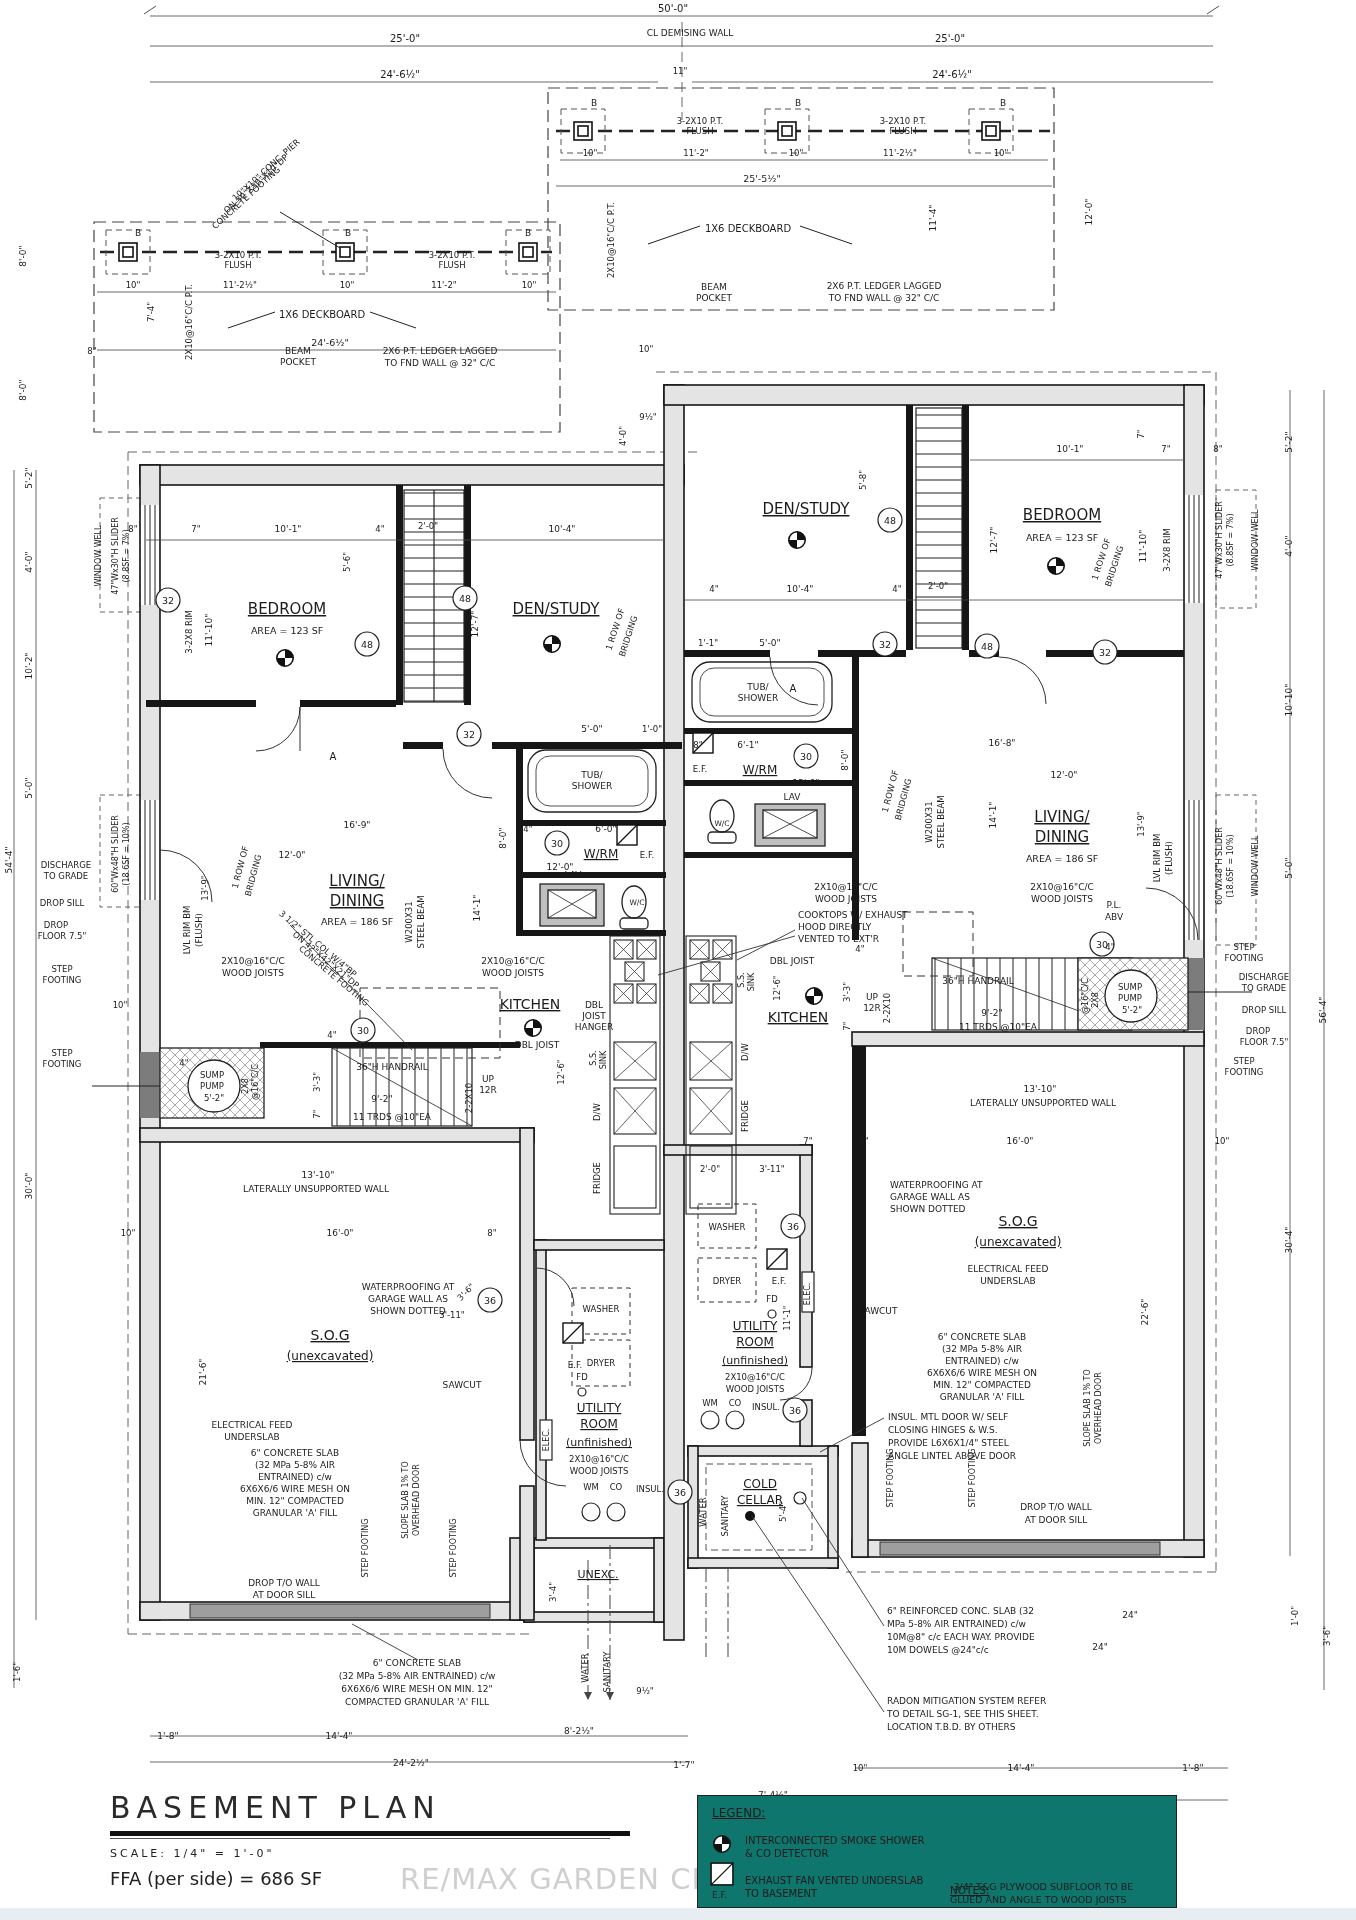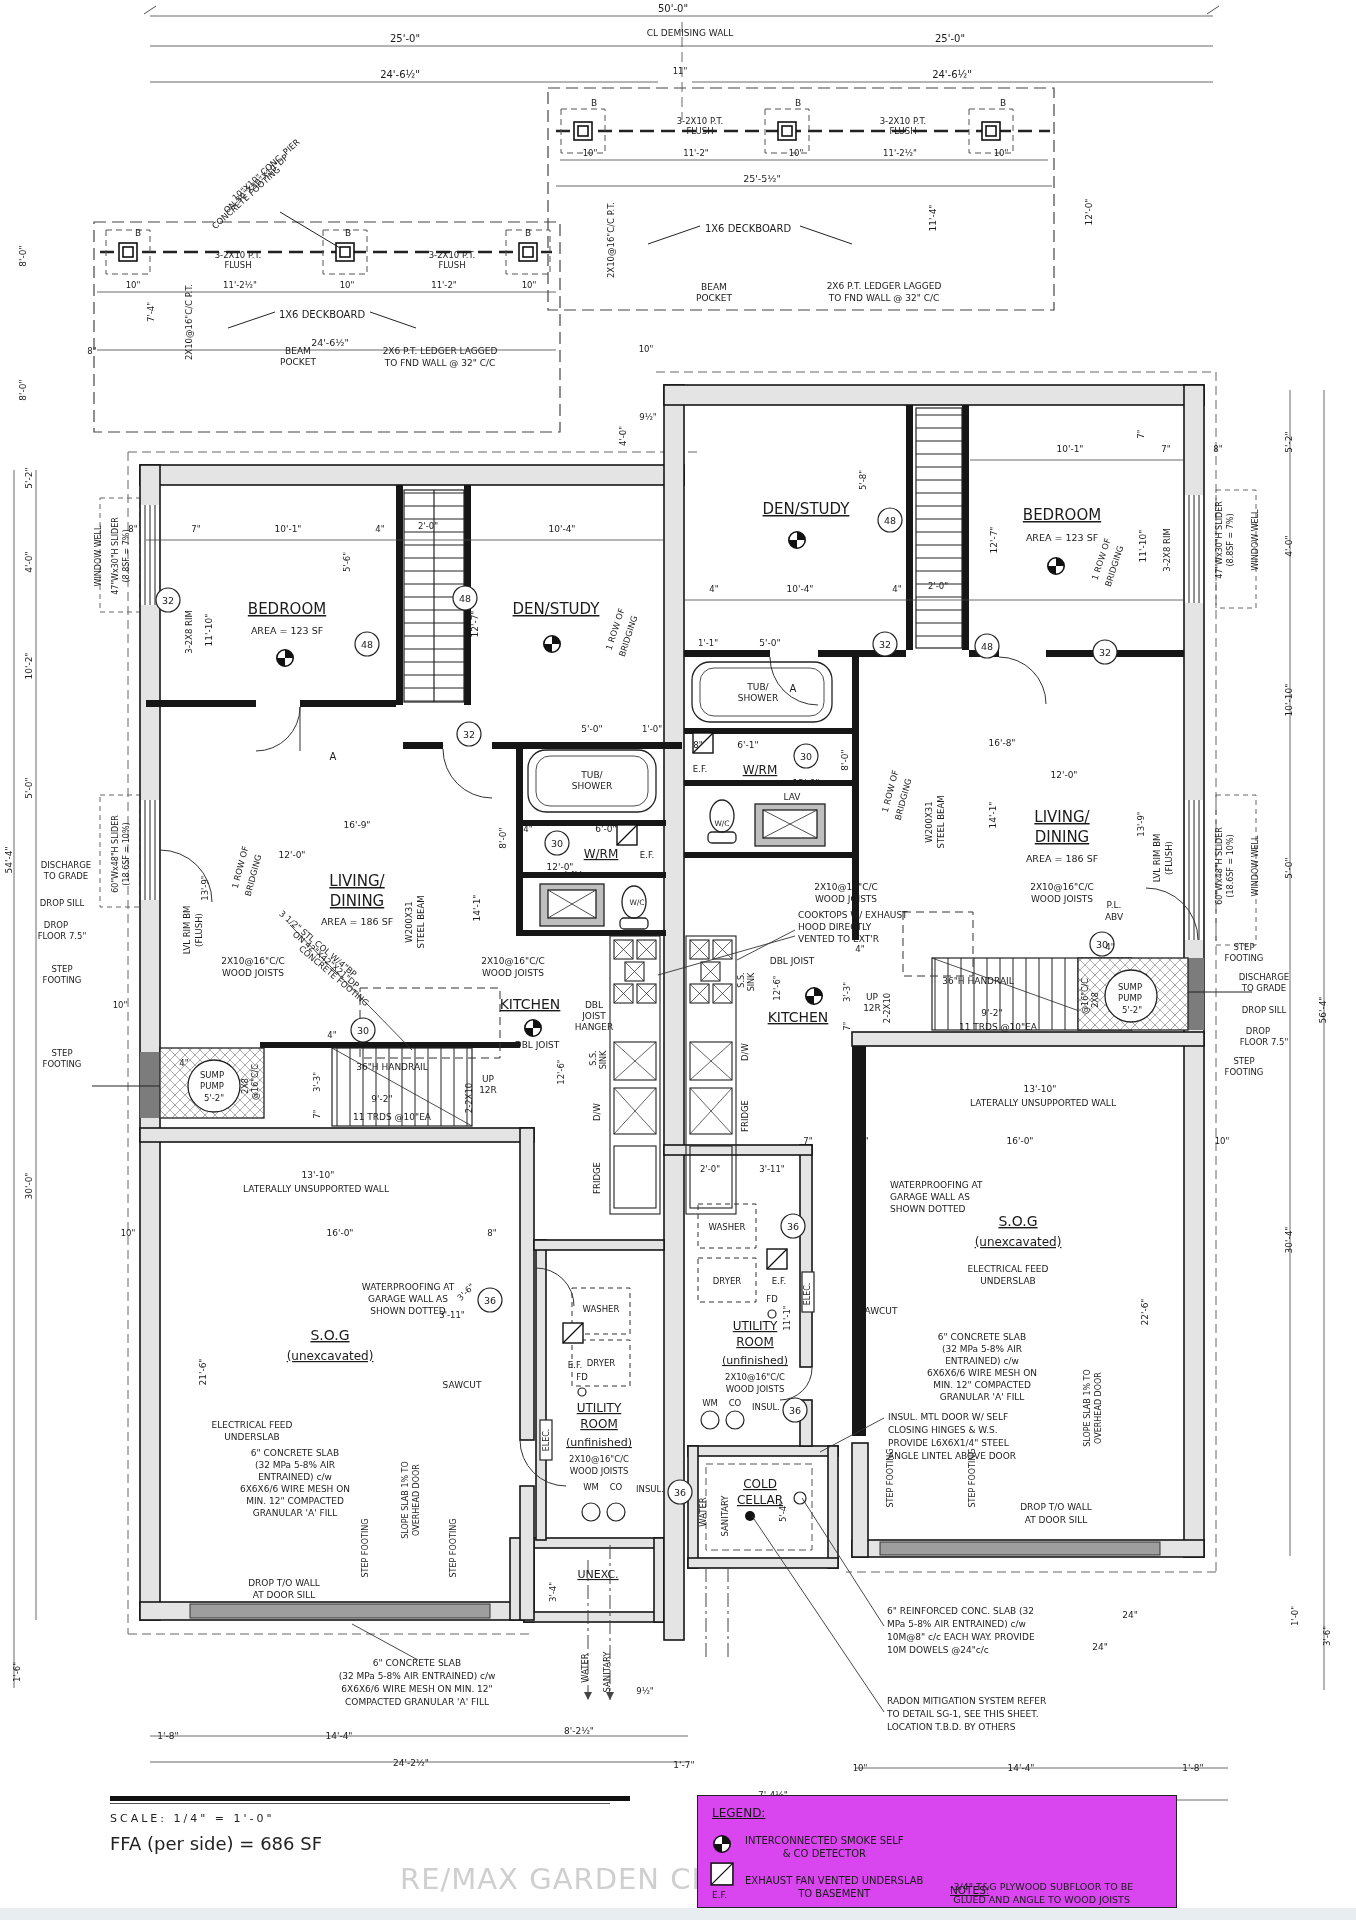--- a/index.html
+++ b/index.html
@@ -6,21 +6,21 @@
   .sheet{position:relative;width:1356px;height:1920px;background:#ffffff;overflow:hidden;
          font-family:"DejaVu Sans",sans-serif;color:#1b1b1b;}
   svg text{fill:#1b1b1b;font-family:"DejaVu Sans",sans-serif;}
   .titleblock{position:absolute;left:110px;top:1790px;width:560px;}
   .titleblock .title{font-size:30px;letter-spacing:6px;color:#2a2a2a;}
   .titleblock .rule1{height:5px;background:#111;margin:6px 0 2px 0;width:520px;}
   .titleblock .rule2{height:1px;background:#555;width:500px;}
   .titleblock .scale{font-size:11px;letter-spacing:3px;margin-top:8px;color:#222;}
   .titleblock .ffa{font-size:18px;margin-top:8px;color:#222;}
   .legend{position:absolute;left:697px;top:1795px;width:478px;height:111px;border:1.6px solid #222;
-          background:#d946ef;font-size:10px;text-align:center;}
+          background:#0f766e;font-size:10px;}
   .legend .lg-head{position:absolute;left:14px;top:10px;font-size:12px;text-decoration:underline;}
   .legend .lg-item1{position:absolute;left:47px;top:38px;line-height:13px;}
   .legend .lg-item2{position:absolute;left:47px;top:78px;line-height:13px;}
   .legend .lg-sym1{position:absolute;left:14px;top:38px;}
   .legend .lg-sym2{position:absolute;left:12px;top:66px;}
   .legend .lg-ef{position:absolute;left:14px;top:94px;font-size:9px;}
   .legend .lg-notes-head{position:absolute;left:252px;top:88px;font-size:10.5px;text-decoration:underline;}
   .legend .lg-notes{position:absolute;left:252px;top:84px;line-height:13px;font-size:9.5px;}
   .watermark{position:absolute;left:400px;top:1862px;width:640px;font-size:29px;
              color:#c7c7c7;opacity:.85;letter-spacing:1px;white-space:nowrap;
@@ -726,41 +726,42 @@
         <text x="755" y="1392" font-size="8.5" text-anchor="middle">WOOD JOISTS</text>
         <text x="710" y="1406" font-size="8.5" text-anchor="middle">WM</text>
         <text x="735" y="1406" font-size="8.5" text-anchor="middle">CO</text>
         <text x="766" y="1410" font-size="8.5" text-anchor="middle">INSUL.</text>
         <text x="790" y="1318" font-size="8.5" text-anchor="middle" transform="rotate(-90 790 1318)">11'-1"</text>
       </g>
 </svg>
 
 
 <div class="titleblock">
+  <div class="title">BASEMENT PLAN</div>
   <div class="rule1"></div>
   <div class="rule2"></div>
   <div class="scale">SCALE:  1/4" = 1'-0"</div>
   <div class="ffa">FFA (per side) = 686 SF</div>
 </div>
 
 
 <div class="watermark">RE/MAX GARDEN CITY REALTY INC, BROKERAGE</div>
 
 
 <div class="legend">
   <div class="lg-head">LEGEND:</div>
   <div class="lg-sym1">
     <svg width="20" height="20" viewBox="-10 -10 20 20">
       <circle r="8.2" fill="#fff" stroke="#111" stroke-width="1.6"></circle>
       <path d="M0,0 L0,-8.2 A8.2,8.2 0 0 1 8.2,0 Z" fill="#111"></path>
       <path d="M0,0 L0,8.2 A8.2,8.2 0 0 1 -8.2,0 Z" fill="#111"></path>
     </svg>
   </div>
   <div class="lg-item1">
-    <div>INTERCONNECTED SMOKE SELF</div>
+    <div>INTERCONNECTED SMOKE SHOWER</div>
     <div>&amp; CO DETECTOR</div>
   </div>
   <div class="lg-sym2">
     <svg width="24" height="24" viewBox="0 0 22 22">
       <rect x="1" y="1" width="20" height="20" fill="#fff" stroke="#111" stroke-width="1.4"></rect>
       <line x1="1" y1="21" x2="21" y2="1" stroke="#111" stroke-width="1.2"></line>
     </svg>
   </div>
   <div class="lg-ef">E.F.</div>
   <div class="lg-item2">

